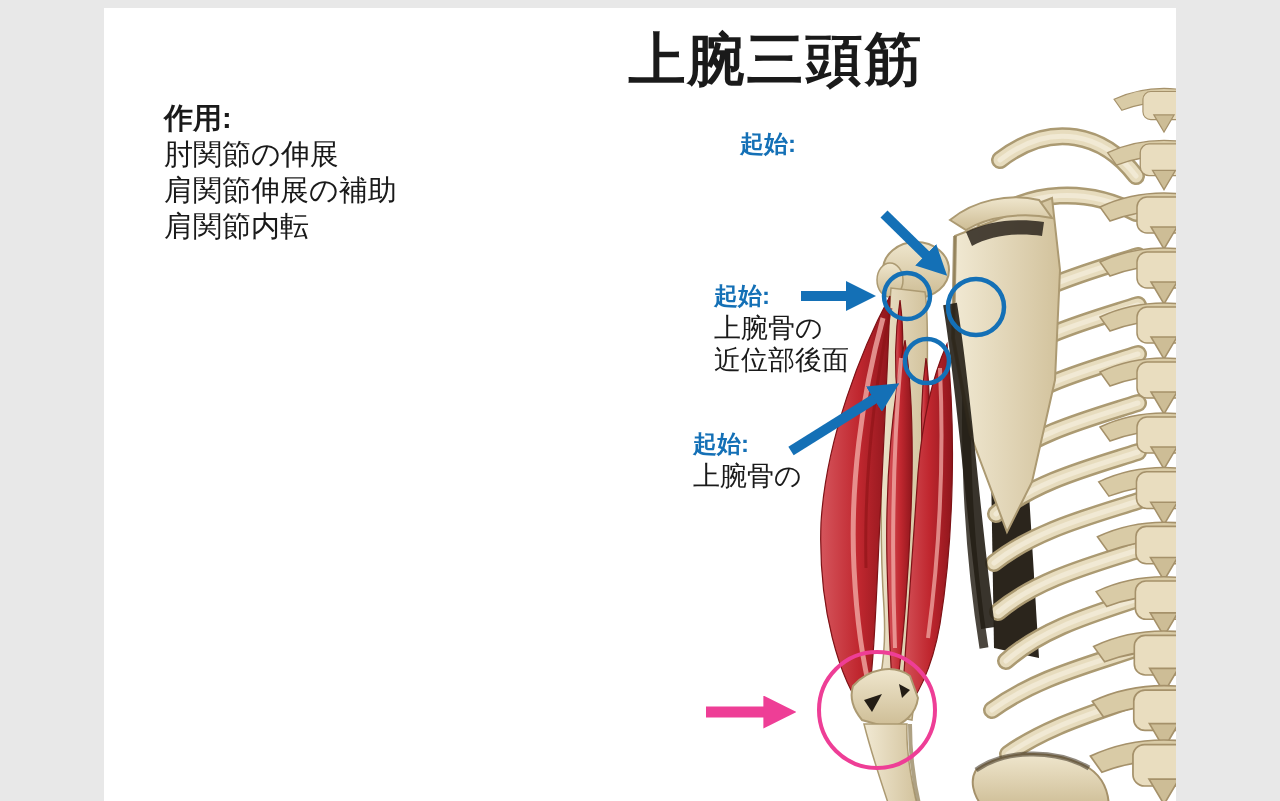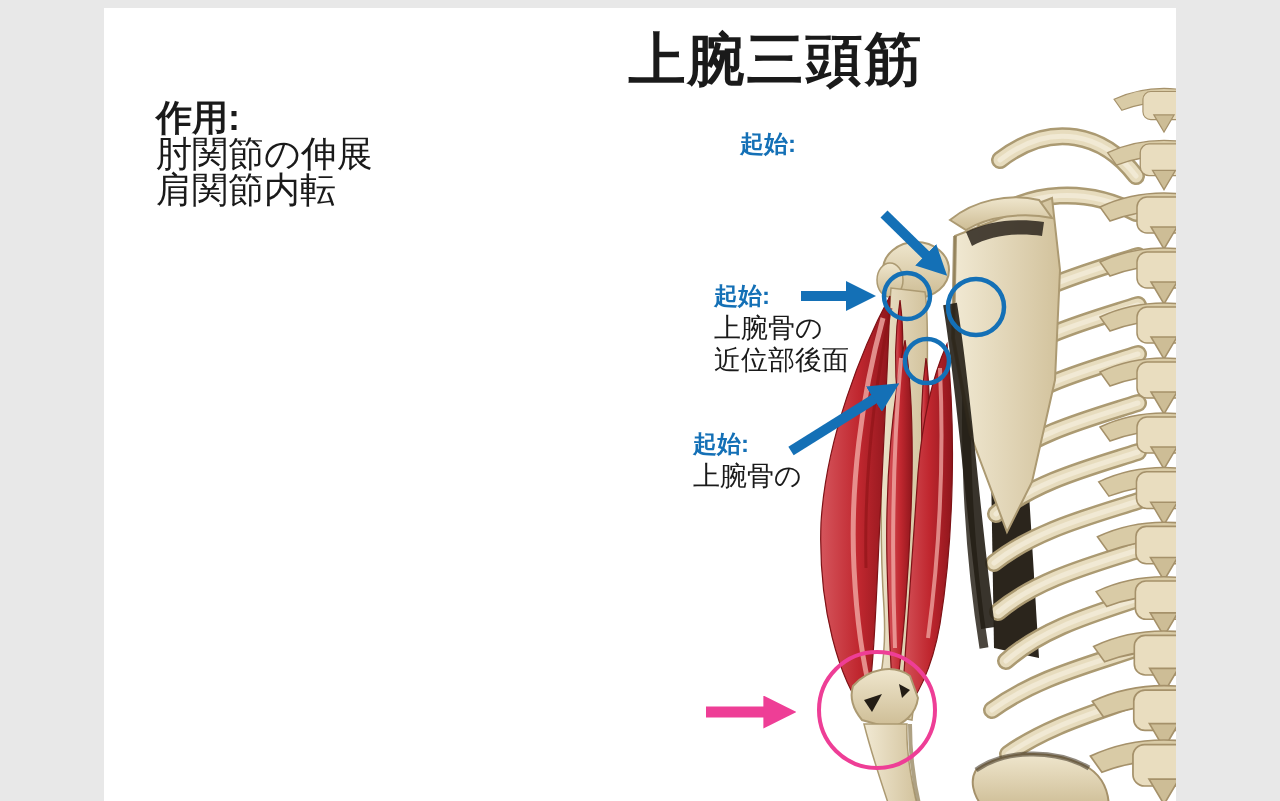--- a/index.html
+++ b/index.html
@@ -12,21 +12,21 @@
   body{font-family:"Liberation Sans","DejaVu Sans",sans-serif;}
   .stage{
     position:relative;width:1072px;height:801px;margin:8px auto;
     background:var(--background);overflow:hidden;color:var(--ink);
   }
   .stage svg{position:absolute;left:0;top:0;width:1280px;height:801px;}
   .page-title{
     position:absolute;left:672px;top:14px;transform:translateX(-50%);
     font-size:57px;font-weight:bold;letter-spacing:2px;white-space:nowrap;
   }
-  .action-block{position:absolute;left:52px;top:92px;font-size:36px;line-height:36px;}
+  .action-block{position:absolute;left:60px;top:92px;font-size:29px;line-height:36px;}
   .action-block .hd{font-weight:bold;}
   .lbl{position:absolute;font-size:27px;line-height:32px;}
   .lbl .hd{font-weight:bold;font-size:24px;}
   .lbl.origin .hd{color:var(--origin-accent);}
   .lbl.insertion .hd{color:var(--insertion-accent);}
   .lbl-origin-scapula{left:636px;top:120px;}
   .lbl-origin-proximal{left:610px;top:272px;}
   .lbl-origin-distal{left:589px;top:420px;}
   .lbl-insertion{left:511px;top:684px;}
   
@@ -259,20 +259,21 @@
     <circle class="ann-circle" cx="872" cy="299" r="28"></circle>
     <circle class="ann-circle" cx="823" cy="353" r="22"></circle>
     <circle class="ann-circle-pink" cx="773" cy="702" r="58"></circle>
   </svg>
 
   <div class="page-title">上腕三頭筋</div>
 
   <div class="action-block">
     <div class="hd">作用:</div>
     <div>肘関節の伸展</div>
+    <div>肩関節伸展の補助</div>
     <div>肩関節内転</div>
   </div>
 
   <div class="lbl origin lbl-origin-scapula">
     <div class="hd">起始:</div>
   </div>
 
   <div class="lbl origin lbl-origin-proximal">
     <div class="hd">起始:</div>
     <div>上腕骨の</div>

